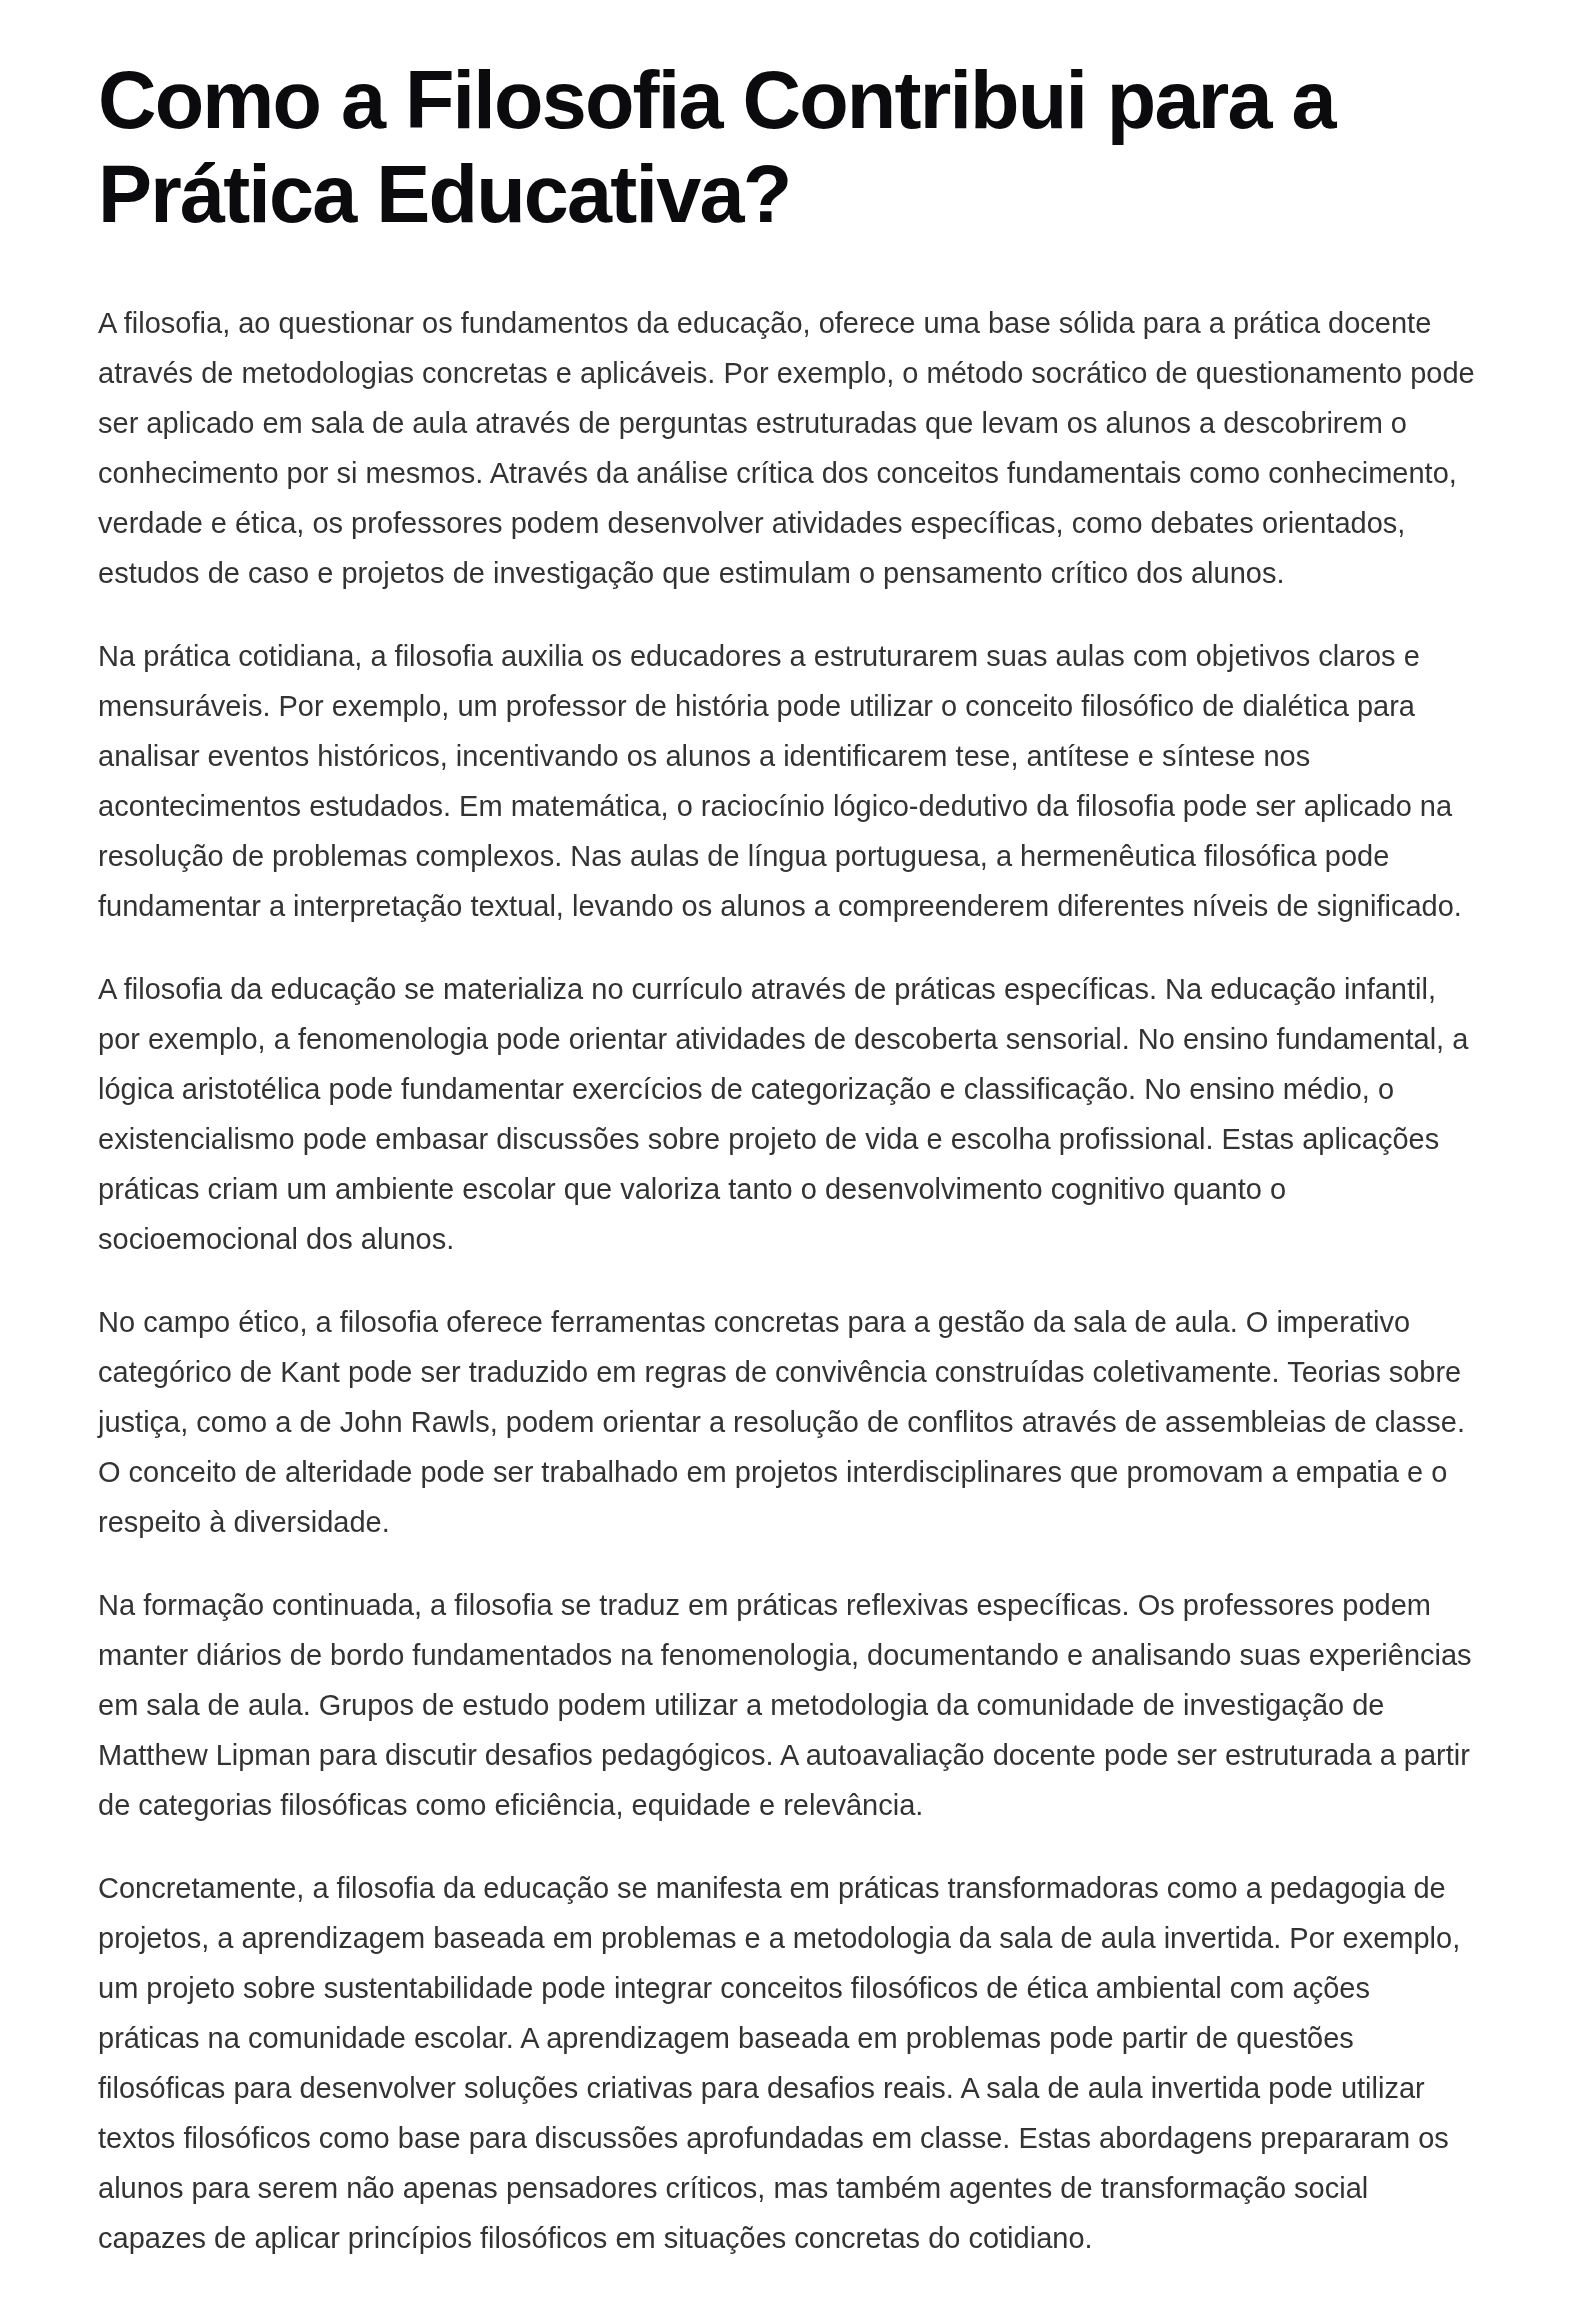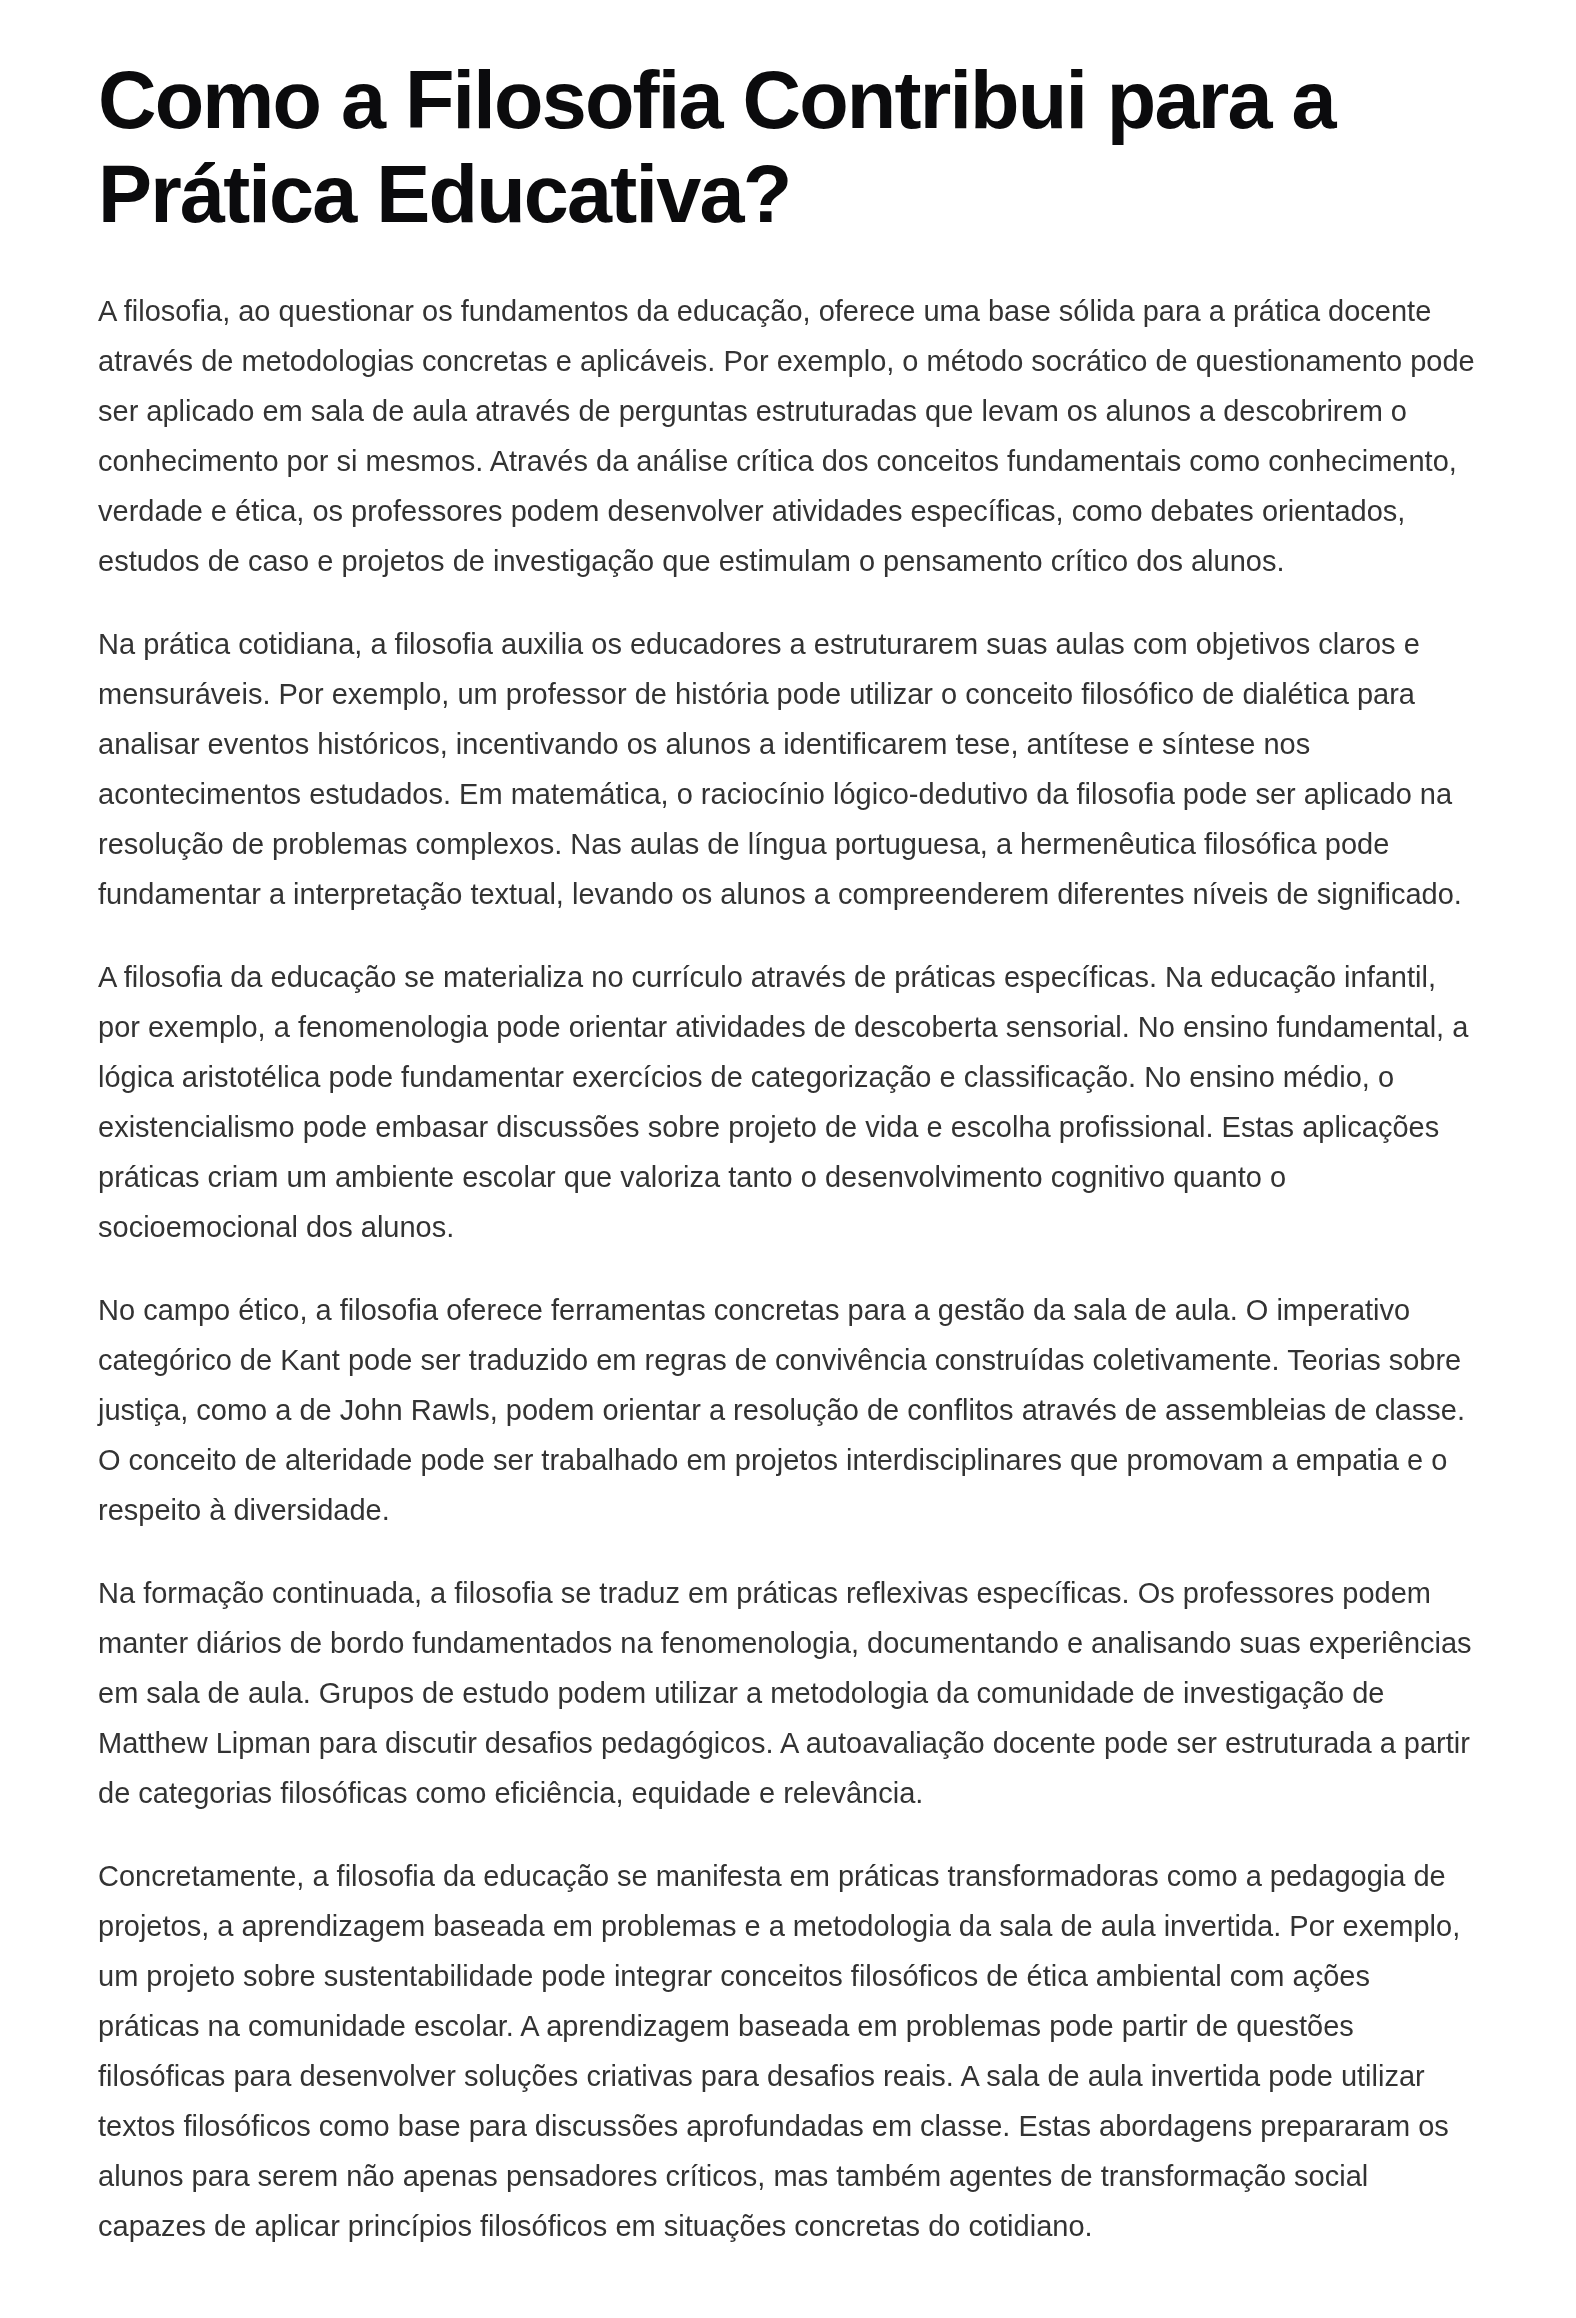--- a/index.html
+++ b/index.html
@@ -16,21 +16,21 @@
   }
   .page {
     box-sizing: border-box;
     width: 1577px;
     padding: 54px 98px 70px 98px;
   }
   .article {
     max-width: 1380px;
   }
   h1.doc-title {
-    margin: 0 0 44px 0;
+    margin: 0 0 56px 0;
     font-size: 81px;
     line-height: 1.16;
     font-weight: 700;
     letter-spacing: -1.8px;
     color: #0b0b0d;
   }
   p.doc-paragraph {
     margin: 0 0 33px 0;
     font-size: 29px;
     line-height: 50px;

